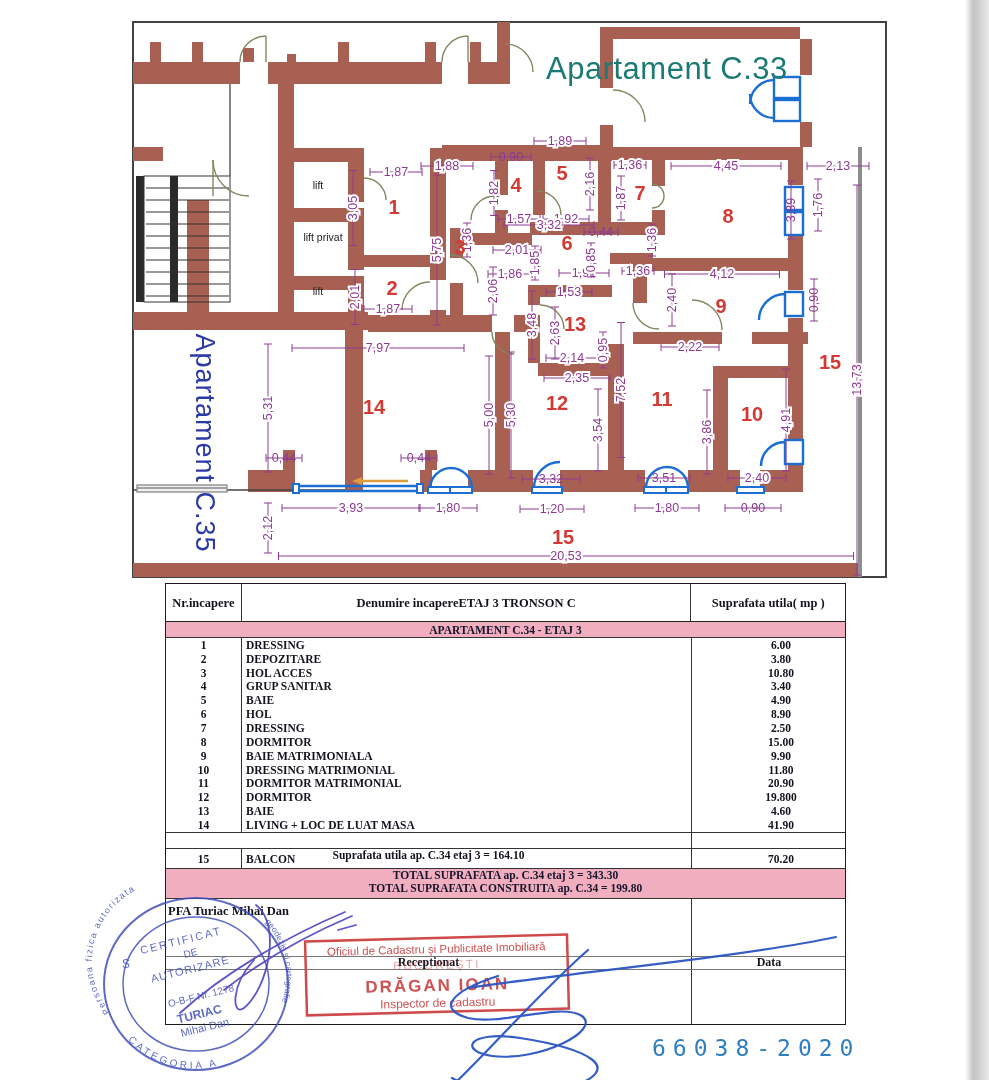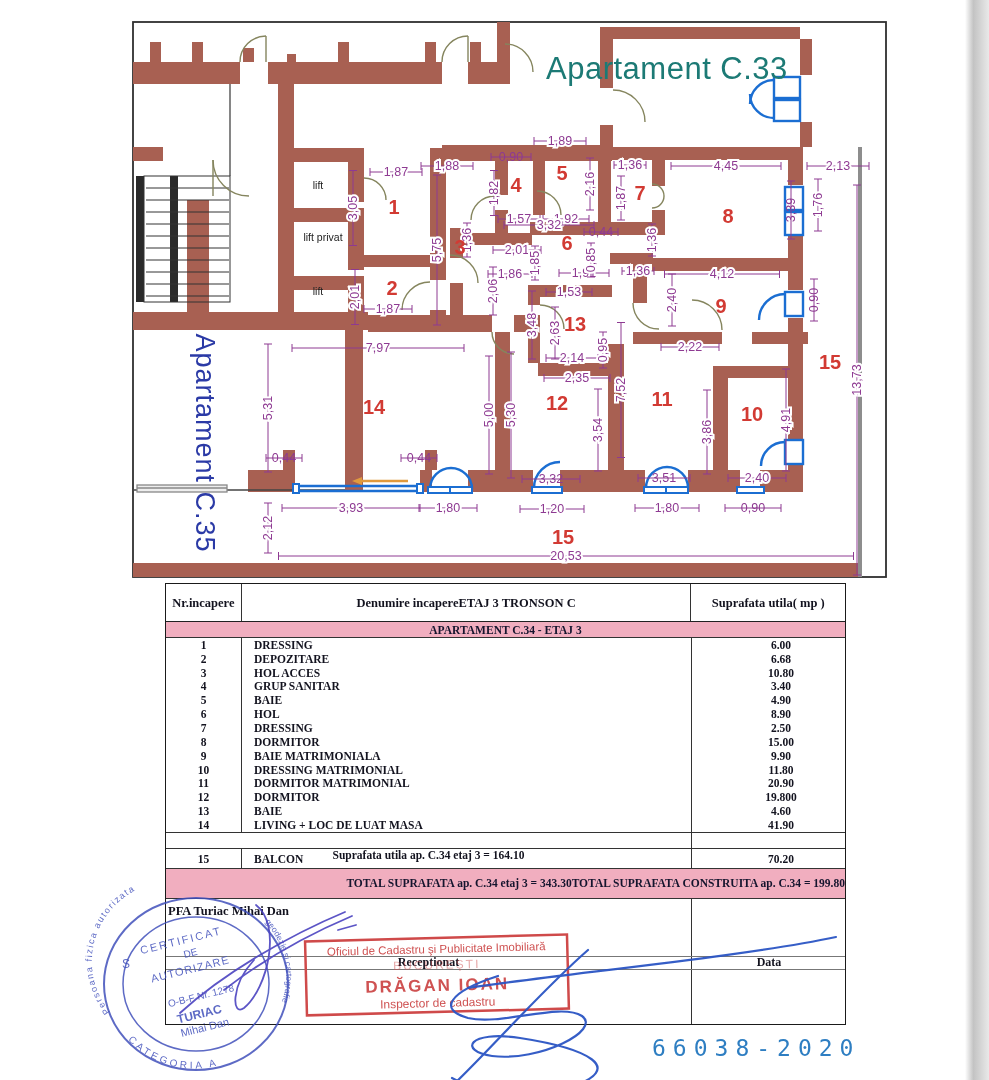--- a/index.html
+++ b/index.html
@@ -27,27 +27,27 @@
   .sect{position:relative;box-sizing:border-box;}
   .vline{position:absolute;top:0;bottom:0;width:0;border-left:1px solid #333;}
   .hdr{height:38px;display:flex;border-bottom:1.2px solid #222;}
   .hdr .c{display:flex;flex-direction:row;justify-content:center;align-items:center;
           font-weight:bold;font-size:12.5px;line-height:14px;}
   .band{height:16px;background:#f1aebf;border-bottom:1px solid #333;display:flex;align-items:center;
         justify-content:center;font-weight:bold;font-size:11.5px;color:#15152e;}
   .rows{height:194px;}
   .r{display:flex;height:13.857px;align-items:center;font-weight:bold;font-size:11.5px;}
   .cnr{width:75px;text-align:center;flex:none;}
-  .cname{width:450px;padding-left:13px;box-sizing:border-box;flex:none;}
+  .cname{width:450px;padding-left:5px;box-sizing:border-box;flex:none;}
   .carea{width:156px;text-align:center;flex:none;margin-left:12px;}
   .sub{height:16px;border-top:1px solid #333;display:flex;align-items:center;}
   .sub .lbl{width:525px;text-align:center;font-weight:bold;font-size:11.5px;margin-top:28px;}
   .balc{height:20px;border-top:1px solid #333;display:flex;align-items:center;font-weight:bold;font-size:11.5px;}
   .tot{height:31px;border-top:1px solid #333;border-bottom:1px solid #333;background:#f1aebf;
-       display:flex;flex-direction:row;justify-content:flex-end;align-items:center;
+       display:flex;flex-direction:column;justify-content:flex-start;align-items:center;
        font-weight:bold;font-size:11.5px;line-height:13px;color:#15152e;}
   .sig{height:auto;position:relative;flex:1;height:125px;}
   .sig .pfa{position:absolute;left:2px;top:5px;font-weight:bold;font-size:12.5px;}
   .sig .h1{position:absolute;left:0;right:0;top:57px;border-top:1px solid #777;}
   .sig .h2{position:absolute;left:0;right:0;top:70px;border-top:1px solid #777;}
   .sig .rec{position:absolute;left:0;width:525px;top:56px;text-align:center;font-weight:bold;font-size:12px;}
   .sig .dat{position:absolute;left:525px;width:156px;top:56px;text-align:center;font-weight:bold;font-size:12px;}
   .stamps{z-index:3;pointer-events:none;}
   .bluestamp{fill:#4150bb;opacity:.85;font-family:"Liberation Sans",sans-serif;}
   .redstamp{fill:#cf5252;font-family:"Liberation Sans",sans-serif;}
@@ -631,21 +631,21 @@
       <div class="vline" style="left:75px"></div>
         <div class="vline" style="left:525px"></div>
     <div class="r">
           <div class="cnr">1</div>
           <div class="cname">DRESSING</div>
           <div class="carea">6.00</div>
         </div>
         <div class="r">
           <div class="cnr">2</div>
           <div class="cname">DEPOZITARE</div>
-          <div class="carea">6.68</div>
+          <div class="carea">3.80</div>
         </div>
         <div class="r">
           <div class="cnr">3</div>
           <div class="cname">HOL ACCES</div>
           <div class="carea">10.80</div>
         </div>
         <div class="r">
           <div class="cnr">4</div>
           <div class="cname">GRUP SANITAR</div>
           <div class="carea">3.40</div>

